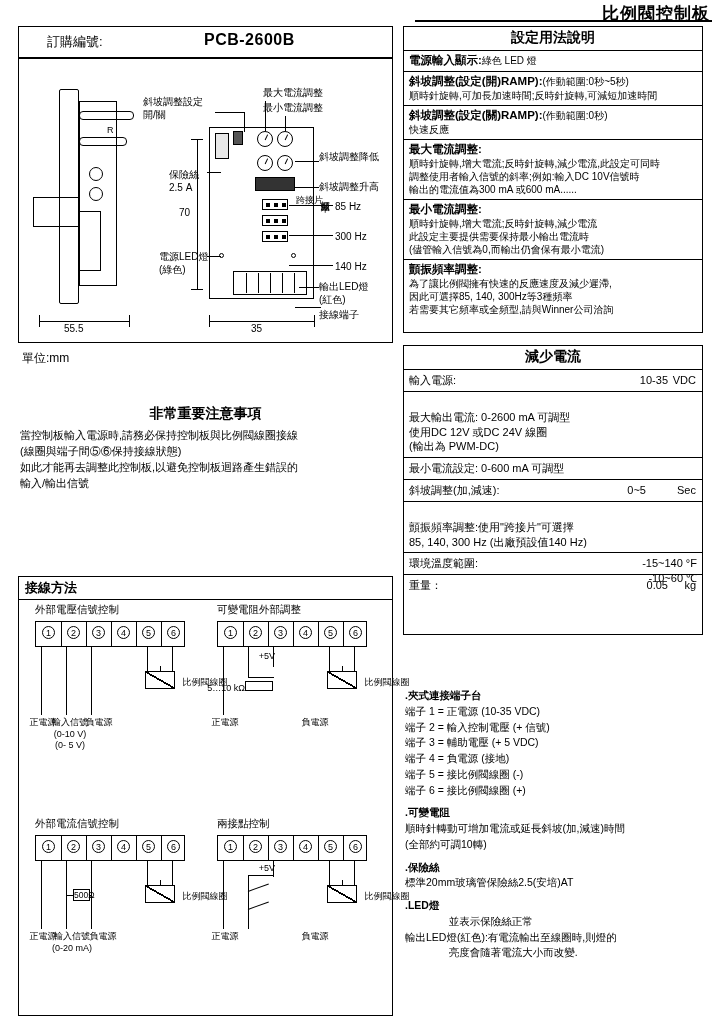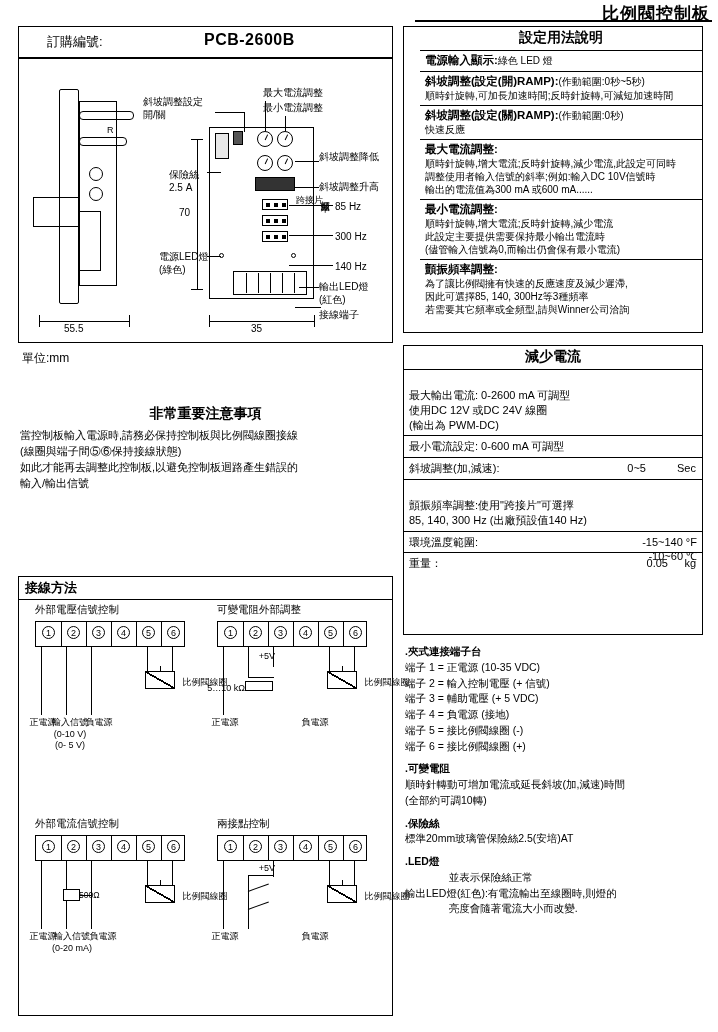--- a/index.html
+++ b/index.html
@@ -73,37 +73,37 @@
   .tb .num b { display:inline-block; border:1px solid #000; border-radius:50%; width:13px; height:13px; line-height:12px; font-size:9px; font-weight:normal; }
   .coil { position:absolute; width:30px; height:18px; border:1px solid #000; }
   .coil:before { content:""; position:absolute; left:0; top:0; width:100%; height:100%;
      background:linear-gradient(to top right, transparent 47%, #000 47%, #000 53%, transparent 53%); }
   .coil:after { content:""; position:absolute; left:50%; top:-6px; width:1px; height:6px; background:#000; }
   .wlbl { position:absolute; font-size:9px; text-align:center; line-height:1.2; }
   .wline { position:absolute; background:#000; }
   .res { position:absolute; border:1px solid #000; background:#fff; font-size:8.5px; text-align:center; }
 
   
-  #setting-box { left:403px; top:26px; width:300px; height:307px;padding-left:16px; }
+  #setting-box { left:403px; top:26px; width:300px; height:307px; }
   .sec { border-bottom:1px solid #000; padding:2px 5px 3px; }
   .sec:last-child { border-bottom:none; }
   .sec h4 { margin:0; font-size:11.5px; font-weight:bold; display:inline; }
   .sec p { margin:0; font-size:10px; line-height:1.3; }
   .sec .inline { font-size:10px; }
 
   
   #tech-box { left:403px; top:345px; width:300px; height:290px; }
   .trow { border-bottom:1px solid #000; padding:3px 5px; font-size:11px; position:relative; line-height:1.35; }
   .trow:last-child { border-bottom:none; }
   .tval { position:absolute; right:5px; }
   .tval2 { position:absolute; right:34px; }
   .tunit { position:absolute; right:6px; }
 
   
-  #right-notes { position:absolute; left:405px; top:644px; width:300px; font-size:10.5px; line-height:1.5; }
+  #right-notes { position:absolute; left:405px; top:688px; width:300px; font-size:10.5px; line-height:1.5; }
   #right-notes .hd { font-weight:bold; }
   #right-notes .blk { margin-bottom:7px; }
 </style>
 </head>
 <body>
 
 <div class="page">
 
   <div class="title-right">比例閥控制板</div>
   <div class="rule-top"></div>
@@ -303,21 +303,21 @@
         <div class="num" style="left:25px;"><b>2</b></div>
         <div class="num" style="left:50px;"><b>3</b></div>
         <div class="num" style="left:75px;"><b>4</b></div>
         <div class="num" style="left:100px;"><b>5</b></div>
         <div class="num" style="left:125px;"><b>6</b></div>
       </div>
       <div class="wline" style="left:6px; top:44px; width:1px; height:68px;"></div>
       <div class="wline" style="left:31px; top:44px; width:1px; height:68px;"></div>
       <div class="wline" style="left:56px; top:44px; width:1px; height:68px;"></div>
       <div class="wline" style="left:31px; top:78px; width:26px; height:1px;"></div>
-      <div class="res" style="left:28px; top:72px; width:17px; height:12px; line-height:11px;padding-left:15px;">500Ω</div>
+      <div class="res" style="left:38px; top:72px; width:17px; height:12px; line-height:11px;">500Ω</div>
       <div class="wline" style="left:112px; top:44px; width:1px; height:24px;"></div>
       <div class="wline" style="left:137px; top:44px; width:1px; height:24px;"></div>
       <div class="wline" style="left:112px; top:68px; width:26px; height:1px;"></div>
       <div class="coil" style="left:110px; top:68px;"></div>
       <div class="wlbl" style="left:140px; top:74px; width:60px;">比例閥線圈</div>
       <div class="wlbl" style="left:-12px; top:114px; width:40px;">正電源</div>
       <div class="wlbl" style="left:14px; top:114px; width:46px;">輸入信號</div>
       <div class="wlbl" style="left:48px; top:114px; width:40px;">負電源</div>
       <div class="wlbl" style="left:12px; top:126px; width:50px;">(0-20 mA)</div>
     </div>
@@ -389,20 +389,25 @@
       <h4>顫振頻率調整:</h4>
       <p style="white-space:pre-line;">為了讓比例閥擁有快速的反應速度及減少遲滯,
 因此可選擇85, 140, 300Hz等3種頻率
 若需要其它頻率或全頻型,請與Winner公司洽詢</p>
     </div>
   </div>
 
   <div class="box" id="tech-box">
     <div class="hdr-band">減少電流</div>
 
+    <div class="trow">
+      <span>輸入電源:</span>
+      <span class="tval2">10-35</span>
+      <span class="tunit">VDC</span>
+    </div>
 
     <div class="trow" style="white-space:pre-line;">
       <span>最大輸出電流: 0-2600 mA 可調型
 使用DC 12V 或DC 24V 線圈
 (輸出為 PWM-DC)</span>
     </div>
 
     <div class="trow">
       <span>最小電流設定: 0-600 mA 可調型</span>
     </div>

